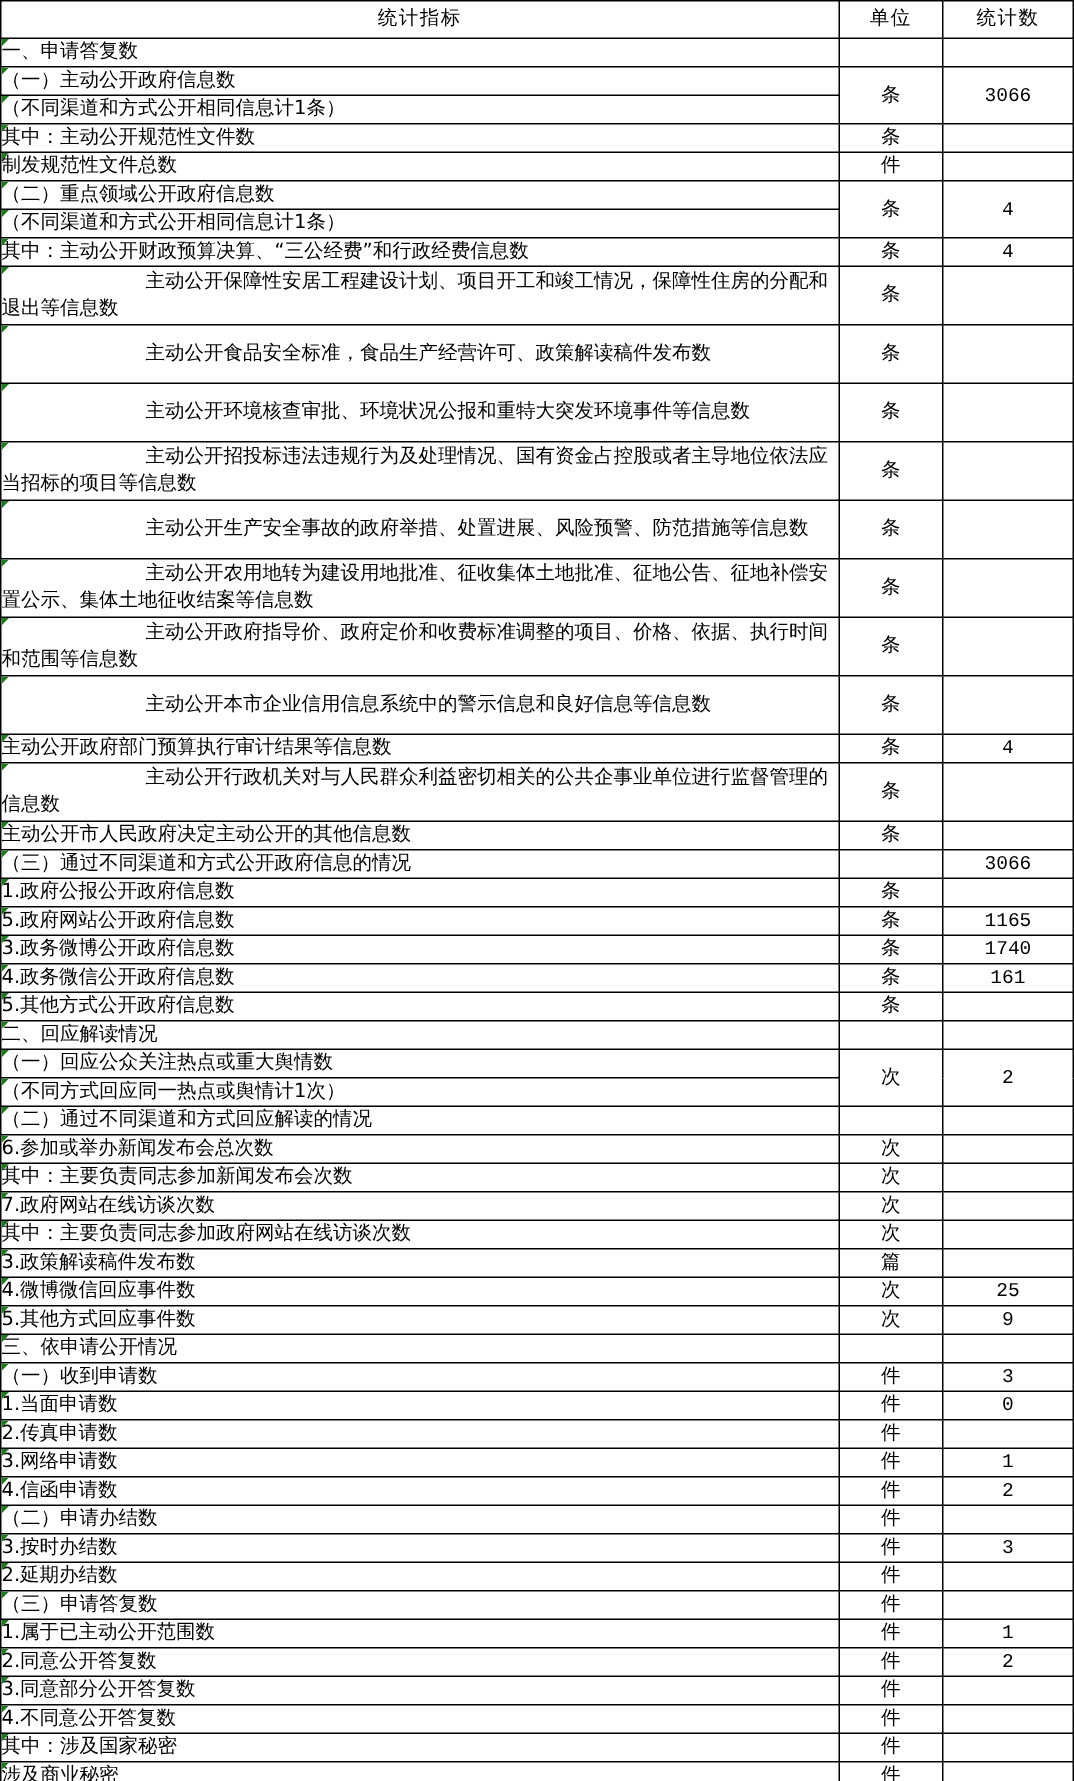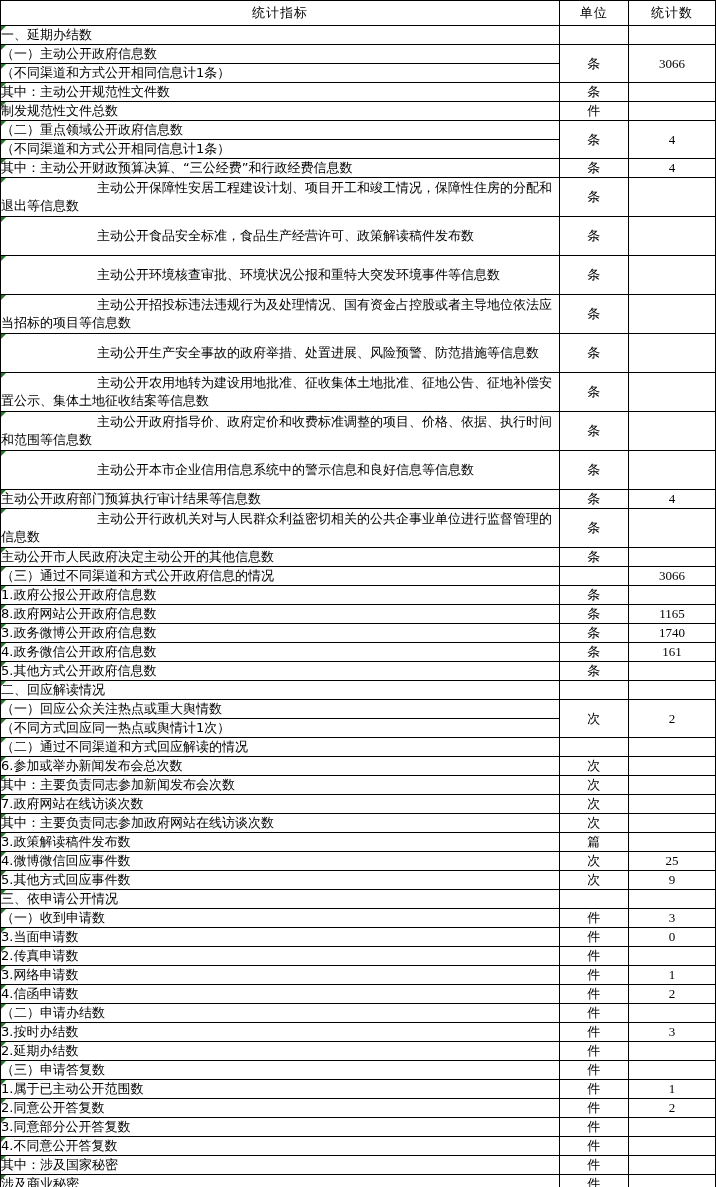--- a/index.html
+++ b/index.html
@@ -44,21 +44,21 @@
     text-align:left;
     padding-left:2px;
     padding-right:2px;
     font-size:13.5px;
     word-break:break-all;
   }
   td.unit,td.num{
     text-align:center;
     font-size:13.5px;
   }
-  td.num{font-family:Liberation Serif, serif;}
+  td.num{font-family:Liberation Mono, monospace;}
 
   
   .lv0{padding-left:2px;}
   .lv1{padding-left:28px;}
   .lv2{padding-left:62px;}
   .lv3{padding-left:96px;}
 
   
   td.wrap{
     padding-left:2px;
@@ -90,21 +90,21 @@
     </colgroup>
     <thead>
       <tr class="h24">
         <th class="hdr">统计指标</th>
         <th class="hdr">单位</th>
         <th class="hdr">统计数</th>
       </tr>
     </thead>
     <tbody id="tbody">
         <tr>
-          <td class="ind cmt lv0">一、延期办结数</td>
+          <td class="ind cmt lv0">一、申请答复数</td>
           <td class="unit"></td>
           <td class="num"></td>
         </tr>
         <tr>
           <td class="ind cmt lv1">（一）主动公开政府信息数</td>
           <td class="unit" rowspan="2">条</td>
           <td class="num" rowspan="2">3066</td>
         </tr>
         <tr>
           <td class="ind cmt lv2">（不同渠道和方式公开相同信息计1条）</td>
@@ -191,21 +191,21 @@
           <td class="ind cmt lv1">（三）通过不同渠道和方式公开政府信息的情况</td>
           <td class="unit"></td>
           <td class="num">3066</td>
         </tr>
         <tr>
           <td class="ind cmt lv2">1.政府公报公开政府信息数</td>
           <td class="unit">条</td>
           <td class="num"></td>
         </tr>
         <tr>
-          <td class="ind cmt lv2">8.政府网站公开政府信息数</td>
+          <td class="ind cmt lv2">5.政府网站公开政府信息数</td>
           <td class="unit">条</td>
           <td class="num">1165</td>
         </tr>
         <tr>
           <td class="ind cmt lv2">3.政务微博公开政府信息数</td>
           <td class="unit">条</td>
           <td class="num">1740</td>
         </tr>
         <tr>
           <td class="ind cmt lv2">4.政务微信公开政府信息数</td>
@@ -274,21 +274,21 @@
           <td class="ind cmt lv0">三、依申请公开情况</td>
           <td class="unit"></td>
           <td class="num"></td>
         </tr>
         <tr>
           <td class="ind cmt lv1">（一）收到申请数</td>
           <td class="unit">件</td>
           <td class="num">3</td>
         </tr>
         <tr>
-          <td class="ind cmt lv2">3.当面申请数</td>
+          <td class="ind cmt lv2">1.当面申请数</td>
           <td class="unit">件</td>
           <td class="num">0</td>
         </tr>
         <tr>
           <td class="ind cmt lv2">2.传真申请数</td>
           <td class="unit">件</td>
           <td class="num"></td>
         </tr>
         <tr>
           <td class="ind cmt lv2">3.网络申请数</td>

